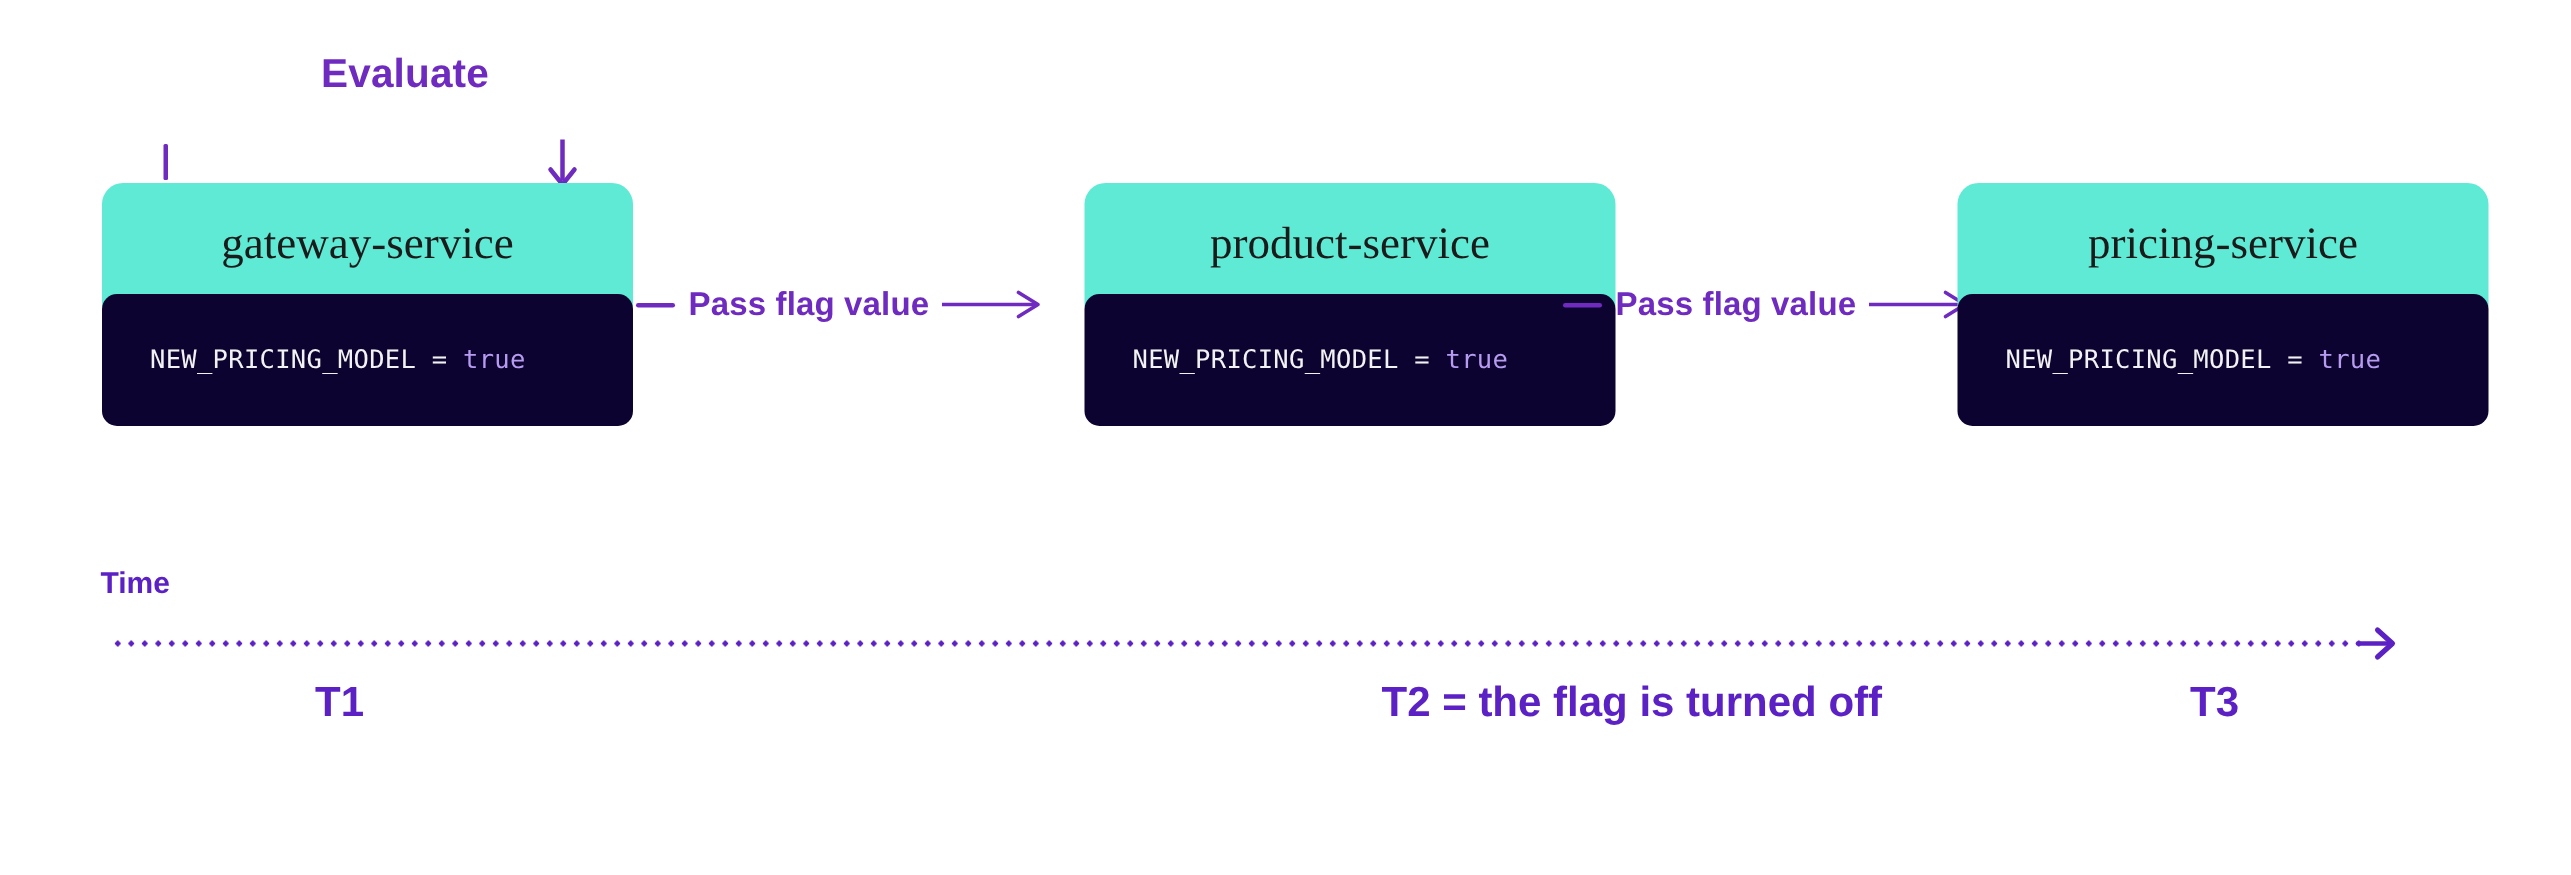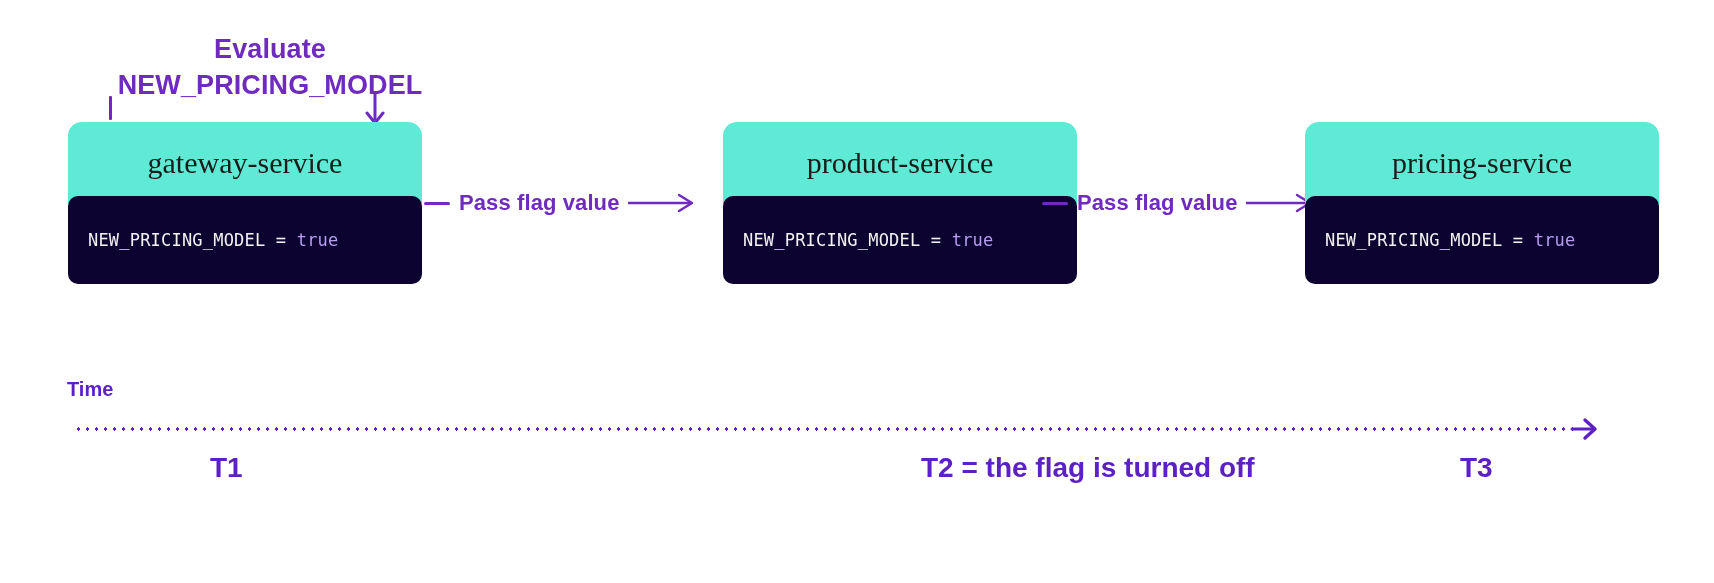--- a/index.html
+++ b/index.html
@@ -75,21 +75,21 @@
     font-size: 30px;
     color: #1b1b1b;
     font-family: Liberation Serif, serif;
   }
   .service-code {
     background: #0d0330;
     border-radius: 10px;
     height: 88px;
     display: flex;
     align-items: center;
-    padding-left: 20px;
+    padding-left: 32px;
     box-sizing: border-box;
     margin-top: -8px;
     position: relative;
   }
   .code-text {
     font-family: "DejaVu Sans Mono", monospace;
     font-size: 17px;
     color: #f2f2f2;
     white-space: pre;
     letter-spacing: 0.2px;
@@ -177,21 +177,20 @@
   .tick-label.tick-1 { left: 921px; }
   .tick-label.tick-2 { left: 1460px; }
 </style>
 </head>
 <body>
 
 <div class="stage">
 
   <div class="evaluate-annotation">
     <span>Evaluate</span>
-    <span class="line2">NEW_PRICING_MODEL</span>
   </div>
 
   <div class="eval-tick"></div>
 
   <span class="eval-arrow">
     <svg width="30" height="32" viewBox="0 0 30 32" fill="none" xmlns="http://www.w3.org/2000/svg">
       <path d="M15 0 V26" stroke="#6f2bbf" stroke-width="3" stroke-linecap="round"></path>
       <path d="M7 20 L15 30 L23 20" stroke="#6f2bbf" stroke-width="3" fill="none" stroke-linecap="round" stroke-linejoin="round"></path>
     </svg>
   </span>

